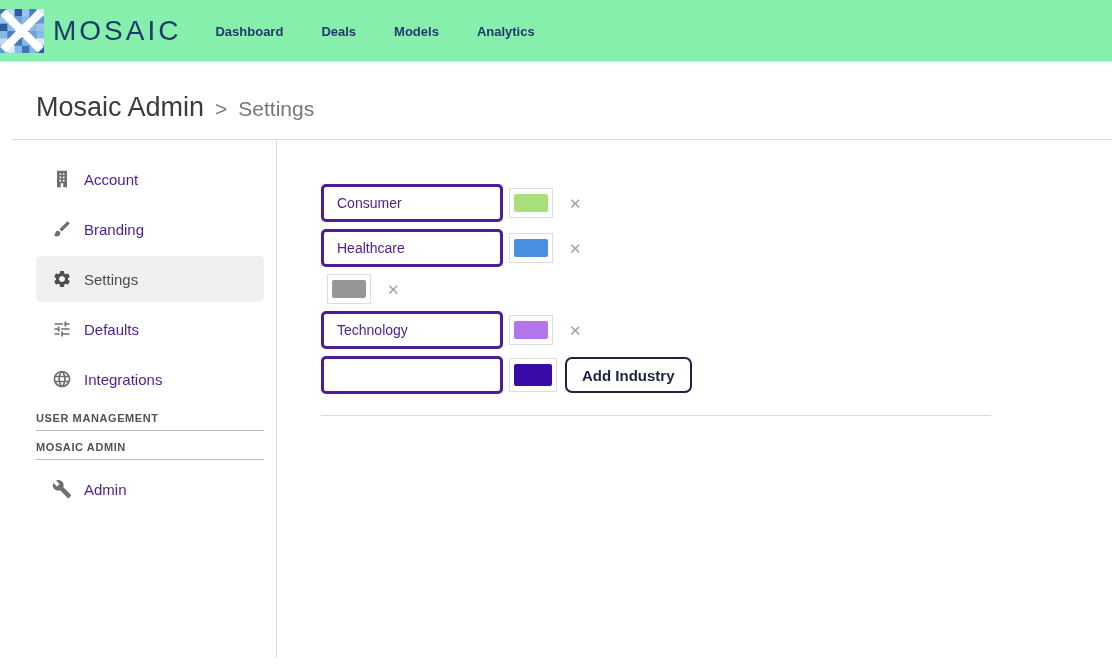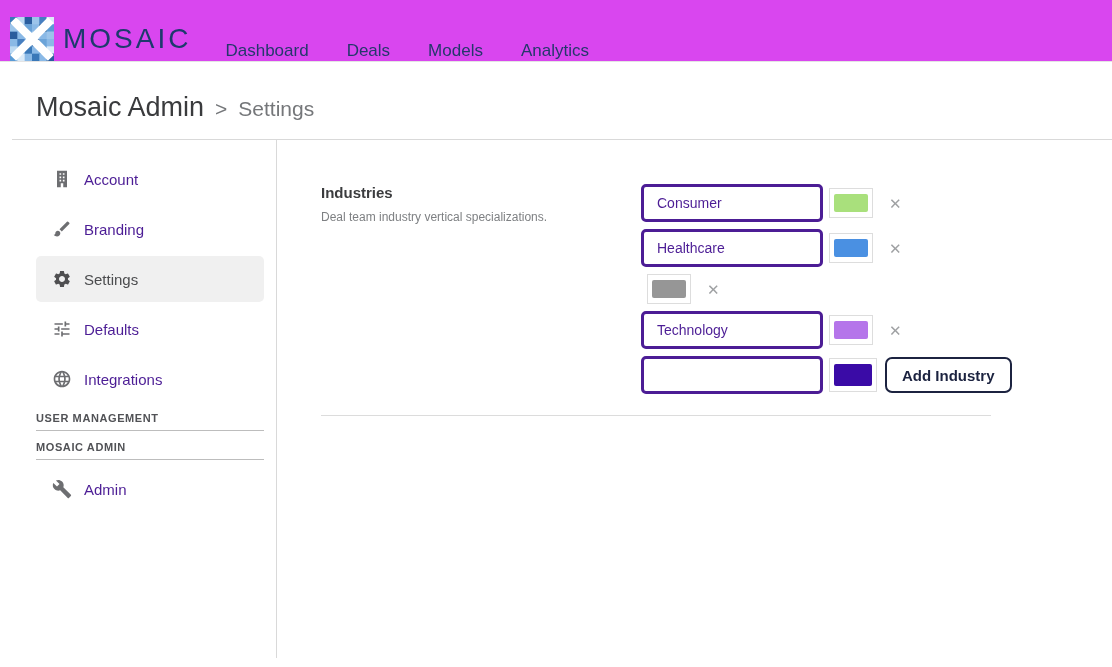--- a/index.html
+++ b/index.html
@@ -1,26 +1,26 @@
 <!DOCTYPE html>
 <html><head>
 <meta charset="utf-8">
 <style>
   * { margin:0; padding:0; box-sizing:border-box; }
   html,body { width:1112px; height:667px; background:#fff; overflow:hidden;
     font-family:"Liberation Sans", sans-serif; }
 
   
-  .navbar { height:62px; display:flex; align-items:flex-end; padding-left:10px;
-    border-bottom:1px solid #e4e4e4; background:#d946ef; }
+  .navbar { height:62px; display:flex; align-items:center; 
+    border-bottom:1px solid #e4e4e4; background:#86efac; }
   .brand { display:flex; align-items:center; gap:9px; cursor:pointer; }
   .logo-box { width:44px; height:44px; }
   .wordmark { font-size:28px; font-weight:500; color:#1d3a6d; letter-spacing:3px; }
   .nav-links { display:flex; gap:38px; margin-left:34px; margin-top:2px; }
-  .nav-link { font-size:17px; font-weight:400; color:#24386b; cursor:pointer; }
+  .nav-link { font-size:13px; font-weight:700; color:#24386b; cursor:pointer; }
 
   
   .page-header { padding:30px 0 16px 36px; display:flex; align-items:baseline; gap:11px; }
   .page-title { font-size:27px; font-weight:500; color:#3a3b3d; }
   .page-sep, .page-section { font-size:21px; font-weight:400; color:#75777a; }
   .header-divider { border:none; border-top:1px solid #d9d9d9; margin-left:12px; }
 
   
   .layout { display:flex; height:518px; }
   .sidebar { width:277px; min-width:277px; border-right:1px solid #d9d9d9; padding-top:12px; }
@@ -157,24 +157,20 @@
     <div class="side-item">
       <svg viewBox="0 0 24 24">
           <path d="M22.7 19l-9.1-9.1c.9-2.3.4-5-1.5-6.9-2-2-5-2.4-7.4-1.3L9 6 6 9 1.6 4.7C.4 7.1.9 10.1 2.9 12.1c1.9 1.9 4.6 2.4 6.9 1.5l9.1 9.1c.4.4 1 .4 1.4 0l2.3-2.3c.5-.4.5-1.1.1-1.4z"></path>
         </svg>
       <span>Admin</span>
     </div>
   </div>
 
   <div class="main">
     <div class="section-row">
-      <div class="section-info">
-        <div class="section-title">Industries</div>
-        <div class="section-desc">Deal team industry vertical specializations.</div>
-      </div>
 
       <div class="industries-form">
 
         <div class="industry-row">
           <input class="industry-input" type="text" value="Consumer" style="">
           <span class="swatch-box">
               <span class="swatch" style="background: rgb(169, 224, 124);"></span>
             </span>
           <button class="delete-btn">✕</button>
         </div>

